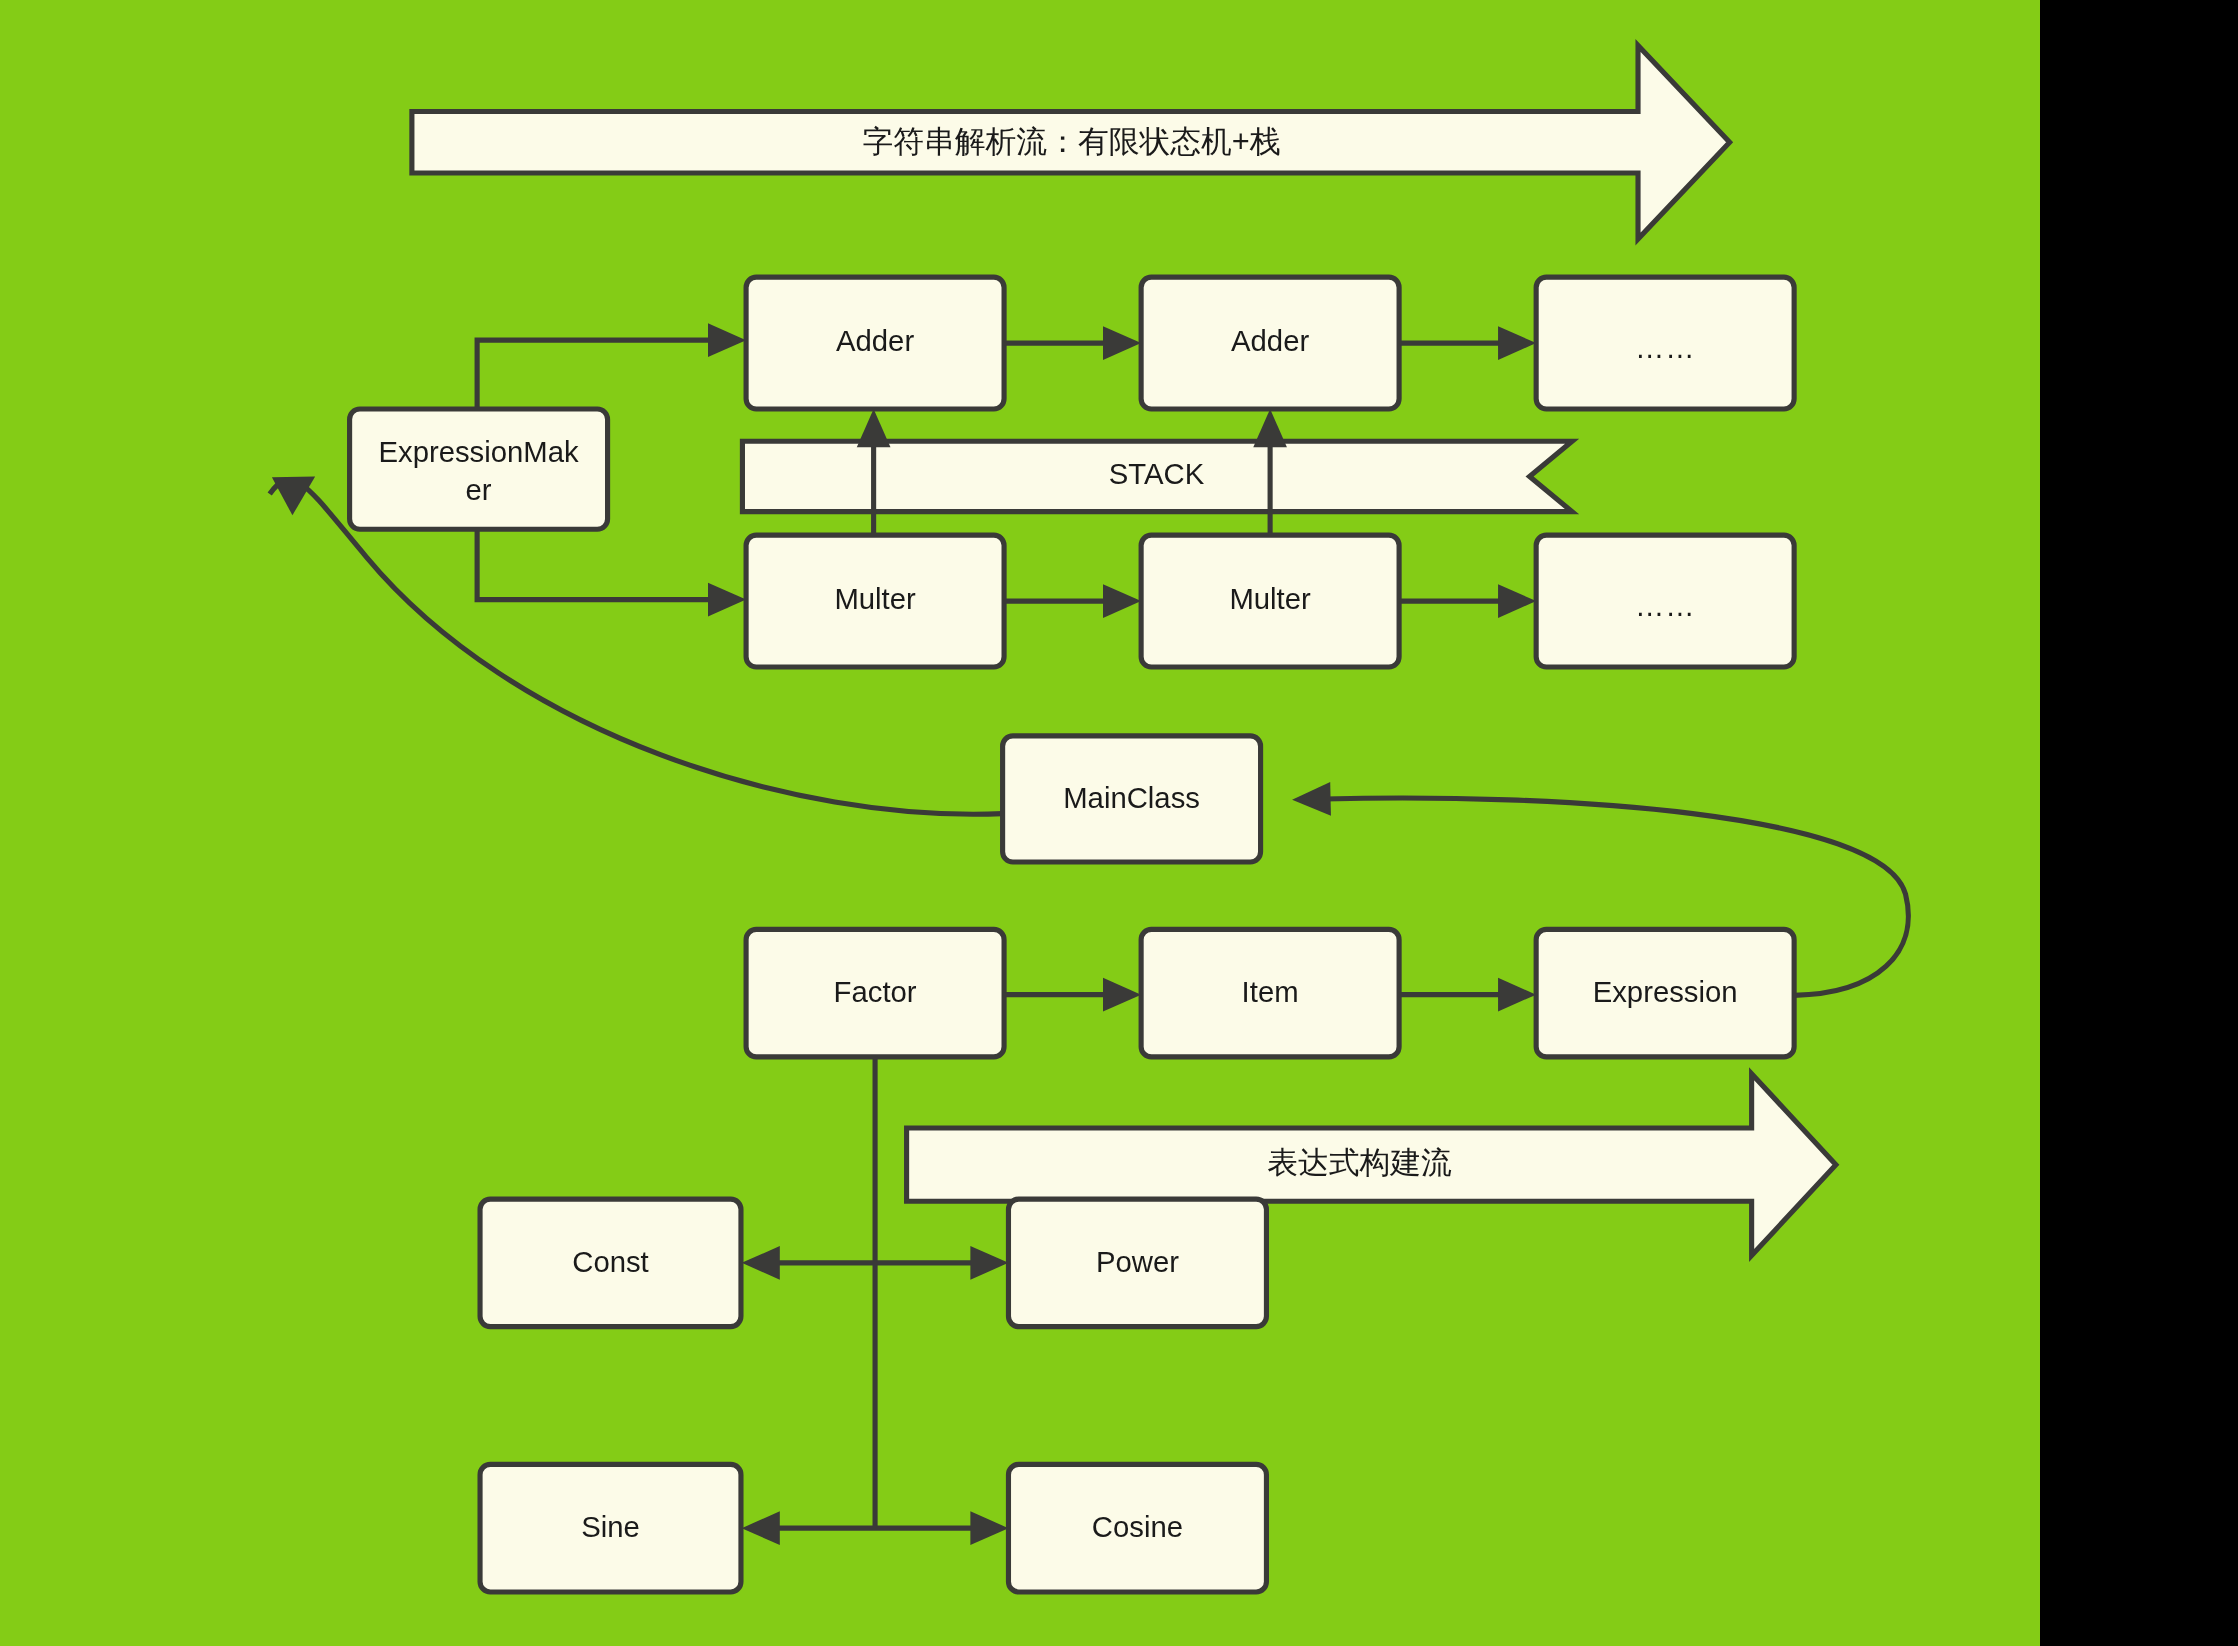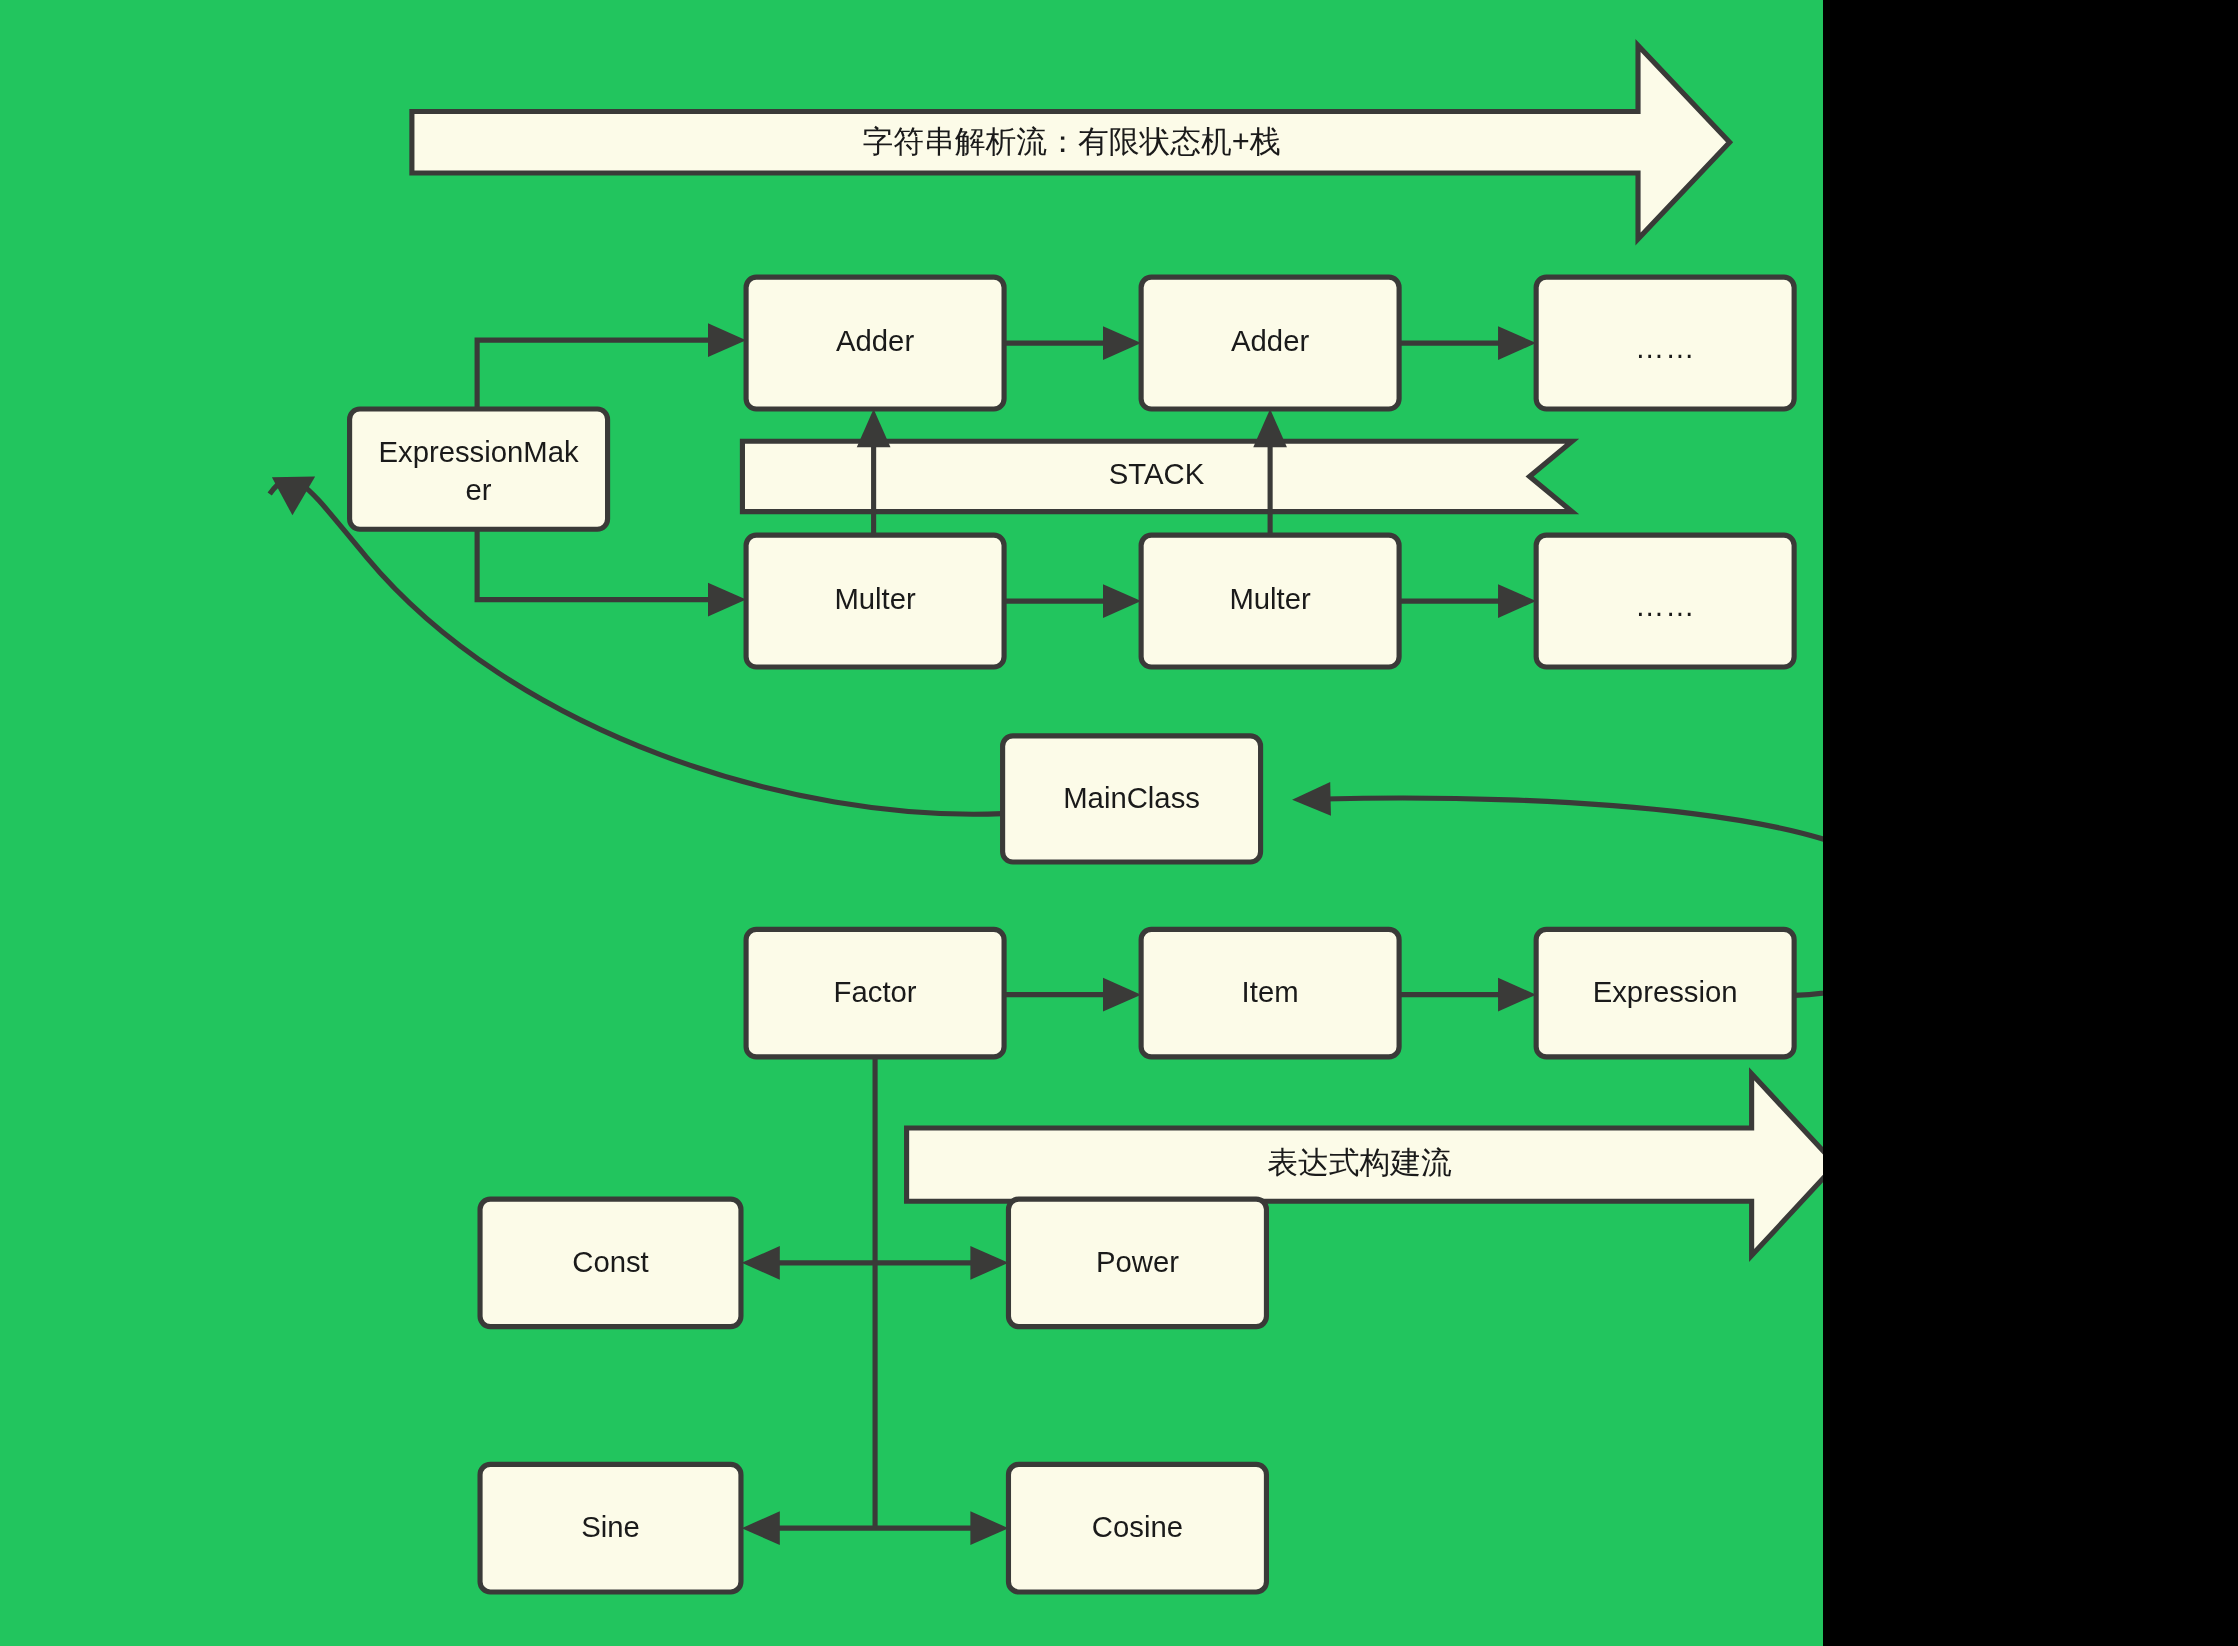--- a/index.html
+++ b/index.html
@@ -2,25 +2,26 @@
 <html style="font-size:11.7px"><head>
 <meta charset="utf-8">
 <style>
   html, body {
     margin: 0;
     padding: 0;
     background: #000000;
   }
   #stage {
     position: relative;
-    width: 1823px;
+    width: 2028px;
     height: 1647px;
-    background: #22c55e;
+    background: #84cc16;
     font-family: "Liberation Sans", "DejaVu Sans", sans-serif;
     overflow: hidden;
+    padding-left: 12px;
   }
   #diagram {
     position: absolute;
     top: 0;
     left: 0;
     width: 2239px;
     height: 1647px;
     display: block;
   }
   .node-rect {

